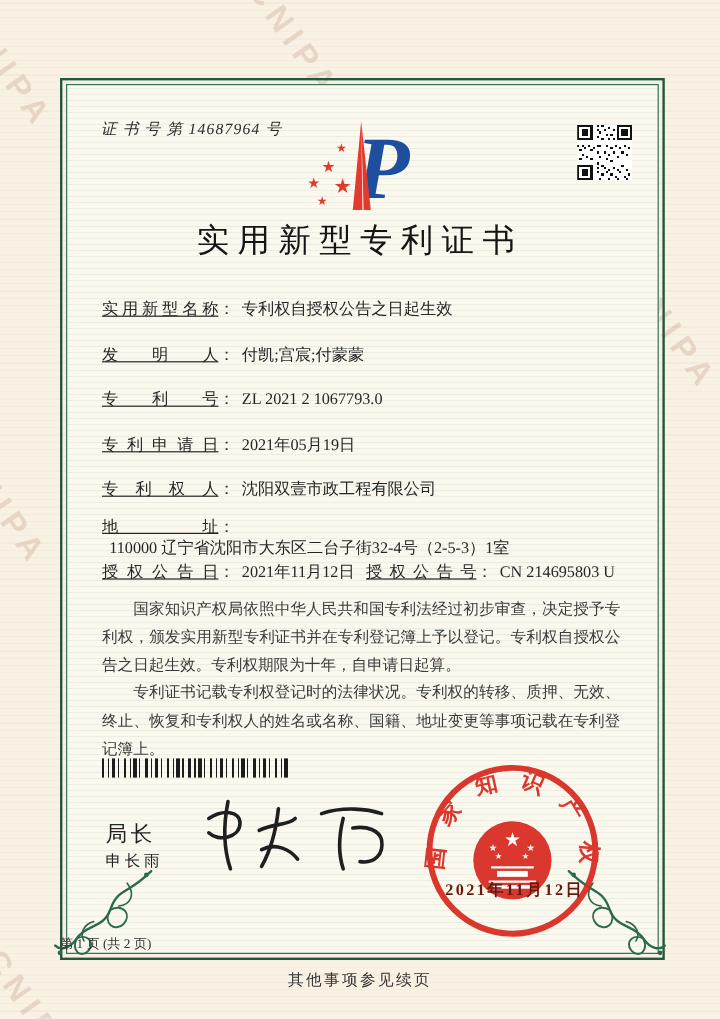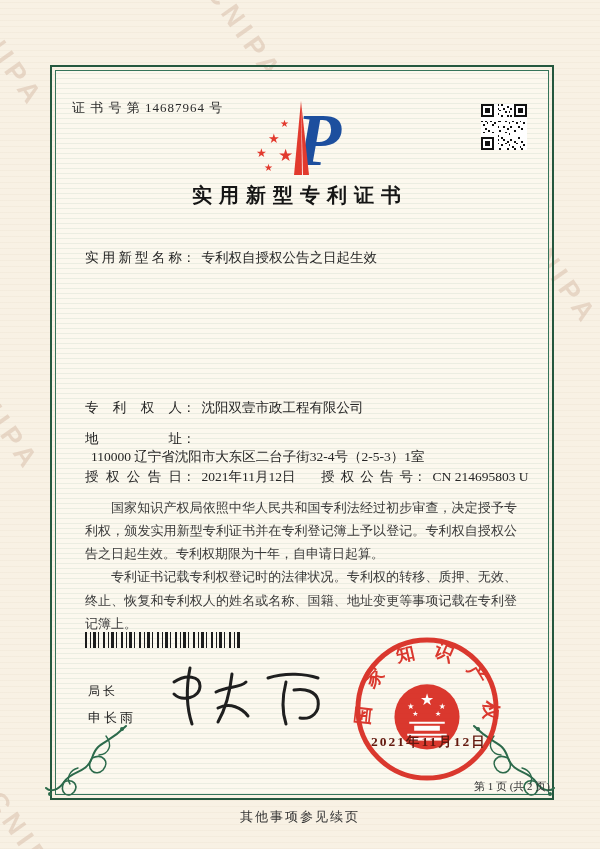--- a/index.html
+++ b/index.html
@@ -16,43 +16,43 @@
   
   .frame{position:absolute;left:50px;top:65px;width:500px;height:731px;
       border:2px solid #24573e;}
   .frame-inner{position:absolute;left:3px;top:3px;right:3px;bottom:3px;
       border:1px solid #35745a;
       background:
         repeating-linear-gradient(0deg, rgba(110,160,135,.12) 0 1px, rgba(0,0,0,0) 1px 5px),
         #fcf8ee;}
   .content{position:absolute;left:0;top:0;width:600px;height:849px;}
   .abs{position:absolute;}
-  .cert-no{left:72px;top:99px;font-size:13px;letter-spacing:1px;color:#2b2b2b;}
-  .title{left:50px;top:182px;width:500px;text-align:center;font-size:20px;
-      font-weight:bold;letter-spacing:7px;color:#151515;}
+  .cert-no{left:84px;top:99px;font-size:13px;letter-spacing:1px;color:#2b2b2b;font-style:italic;}
+  .title{left:50px;top:182px;width:500px;text-align:center;font-size:27px;
+      font-weight:normal;letter-spacing:7px;color:#151515;}
   .frow{left:85px;width:440px;font-size:13.5px;color:#262626;line-height:1.35;}
   .flabel{display:inline-block;width:97px;text-align:justify;text-align-last:justify;
-      vertical-align:top;}
+      vertical-align:top;text-decoration:underline;}
   .flabel.small{width:92px;}
   .fcolon{display:inline-block;vertical-align:top;}
   .fvalue{display:inline-block;vertical-align:top;margin-left:6px;}
   .fvalue.wrap{width:345px;}
-  .grant2{position:absolute;left:220px;top:0;white-space:nowrap;margin-left:16px;}
+  .grant2{position:absolute;left:220px;top:0;white-space:nowrap;}
   .paras{left:85px;top:496px;width:432px;font-size:13px;line-height:1.78;
       color:#3a3a3a;text-align:justify;}
   .paras p{margin:0;text-indent:2em;}
   .barcode{left:85px;top:632px;width:155px;height:16px;
       background:repeating-linear-gradient(90deg,#1c1c1c 0 2px,rgba(0,0,0,0) 2px 5px,
       #1c1c1c 5px 6px,rgba(0,0,0,0) 6px 8px,#1c1c1c 8px 11px,rgba(0,0,0,0) 11px 13px,
       #1c1c1c 13px 14px,rgba(0,0,0,0) 14px 18px);}
-  .sig-title{left:88px;top:683px;font-size:12px;letter-spacing:3px;color:#222;}
+  .sig-title{left:88px;top:683px;font-size:18px;letter-spacing:3px;color:#222;}
   .sig-name{left:88px;top:709px;font-size:13px;letter-spacing:3px;color:#222;}
   .date-stamp{left:371px;top:733px;font-size:13.5px;font-weight:bold;
       letter-spacing:2px;color:#64190f;}
-  .page-info{left:50px;top:779px;width:500px;text-align:right;font-size:11px;color:#333;}
+  .page-info{left:50px;top:779px;width:500px;text-align:left;font-size:11px;color:#333;}
   .cont-note{left:0;top:808px;width:600px;text-align:center;font-size:13px;
       letter-spacing:2px;color:#333;}
   svg{display:block;}
 </style>
 </head>
 <body>
 
 <div class="sheet">
 
   <div class="wm" style="left:-14px;top:4px">CNIPA</div>
@@ -185,20 +185,29 @@
         <rect x="18" y="24" width="1" height="1"></rect>
           <rect x="22" y="24" width="1" height="1"></rect>
       </g>
     </svg>
 
     <div class="abs title">实用新型专利证书</div>
 
     <div class="abs frow" style="top:249px">
       <span class="flabel">实用新型名称</span><span class="fcolon">：</span><span class="fvalue">专利权自授权公告之日起生效</span>
     </div>
+    <div class="abs frow" style="top:287px">
+      <span class="flabel">发 明 人</span><span class="fcolon">：</span><span class="fvalue">付凯;宫宸;付蒙蒙</span>
+    </div>
+    <div class="abs frow" style="top:324px">
+      <span class="flabel">专 利 号</span><span class="fcolon">：</span><span class="fvalue">ZL 2021 2 1067793.0</span>
+    </div>
+    <div class="abs frow" style="top:362px">
+      <span class="flabel">专利申请日</span><span class="fcolon">：</span><span class="fvalue">2021年05月19日</span>
+    </div>
     <div class="abs frow" style="top:399px">
       <span class="flabel">专 利 权 人</span><span class="fcolon">：</span><span class="fvalue">沈阳双壹市政工程有限公司</span>
     </div>
     <div class="abs frow" style="top:430px">
       <span class="flabel">地 址</span><span class="fcolon">：</span><span class="fvalue wrap">110000 辽宁省沈阳市大东区二台子街32-4号（2-5-3）1室</span>
     </div>
     <div class="abs frow" style="top:468px">
       <span class="flabel">授权公告日</span><span class="fcolon">：</span><span class="fvalue">2021年11月12日</span>
       <span class="grant2">
         <span class="flabel small">授权公告号</span><span class="fcolon">：</span><span class="fvalue">CN 214695803 U</span>

